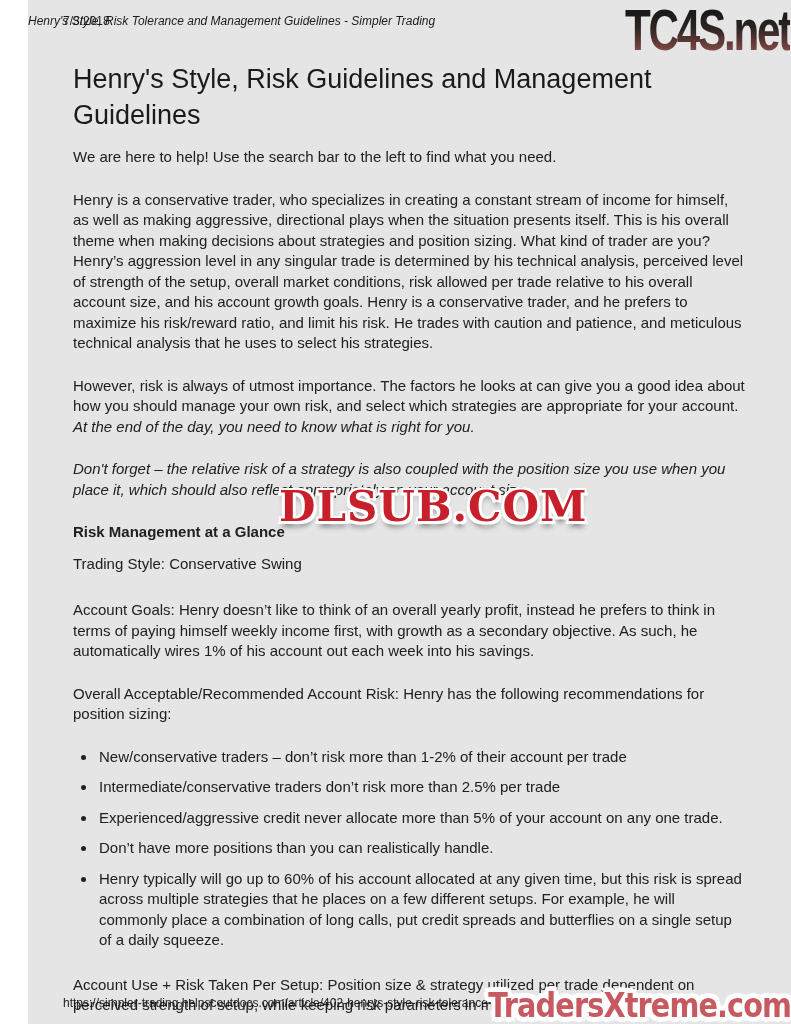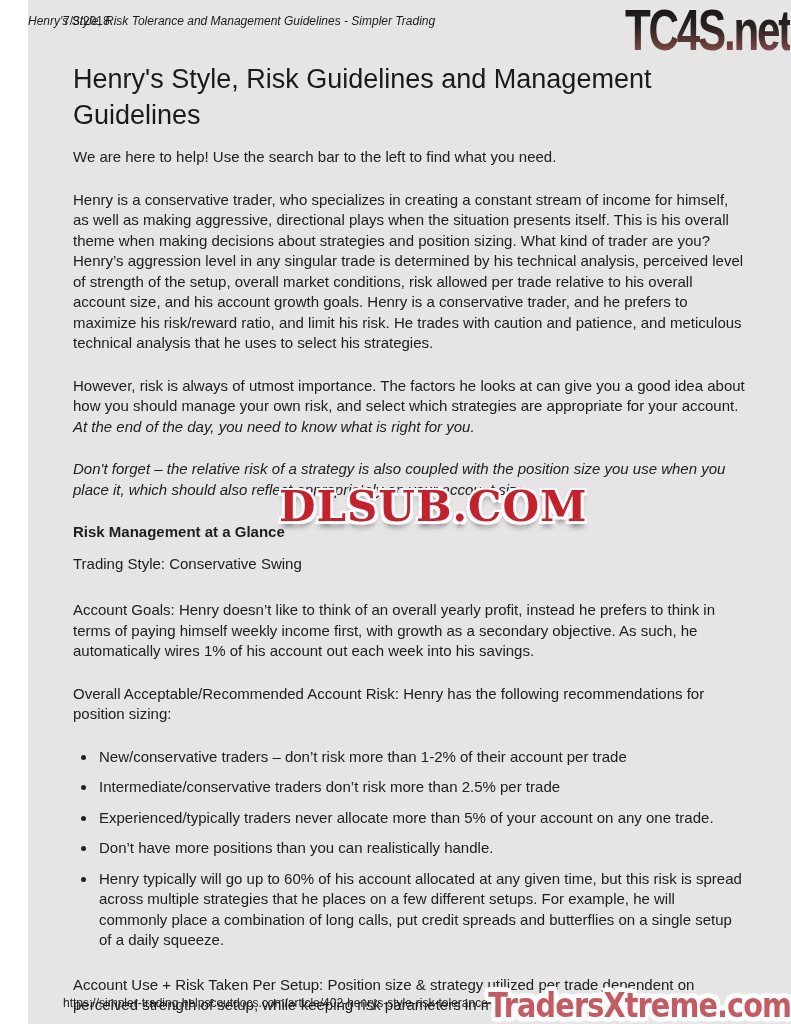--- a/index.html
+++ b/index.html
@@ -121,21 +121,21 @@
 
     <p class="trading-style"><b>Trading Style:</b> <span>Conservative Swing</span></p>
 
     <p><b>Account Goals:</b> <span>Henry doesn’t like to think of an overall yearly profit, instead he prefers to think in terms of paying himself weekly income first, with growth as a secondary objective. As such, he automatically wires 1% of his account out each week into his savings.</span></p>
 
     <p><b>Overall Acceptable/Recommended Account Risk:</b> <span>Henry has the following recommendations for position sizing:</span></p>
 
     <ul class="risk-list">
       <li>New/conservative traders – don’t risk more than 1-2% of their account per trade</li>
       <li>Intermediate/conservative traders don’t risk more than 2.5% per trade</li>
-      <li><span>Experienced/typically traders </span><b>never allocate more than 5% of your account on any one trade</b><span>.</span></li>
+      <li><span>Experienced/aggressive credit </span><b>never allocate more than 5% of your account on any one trade</b><span>.</span></li>
       <li>Don’t have more positions than you can realistically handle.</li>
       <li>Henry typically will go up to 60% of his account allocated at any given time, but this risk is spread across multiple strategies that he places on a few different setups. For example, he will commonly place a combination of long calls, put credit spreads and butterflies on a single setup of a daily squeeze.</li>
     </ul>
 
     <p><b>Account Use + Risk Taken Per Setup:</b> <span>Position size &amp; strategy utilized per trade dependent on perceived strength of setup, while keeping risk parameters in mind.</span></p>
 
   </div>
 
   <div class="wm-dlsub">DLSUB.COM</div>
 

